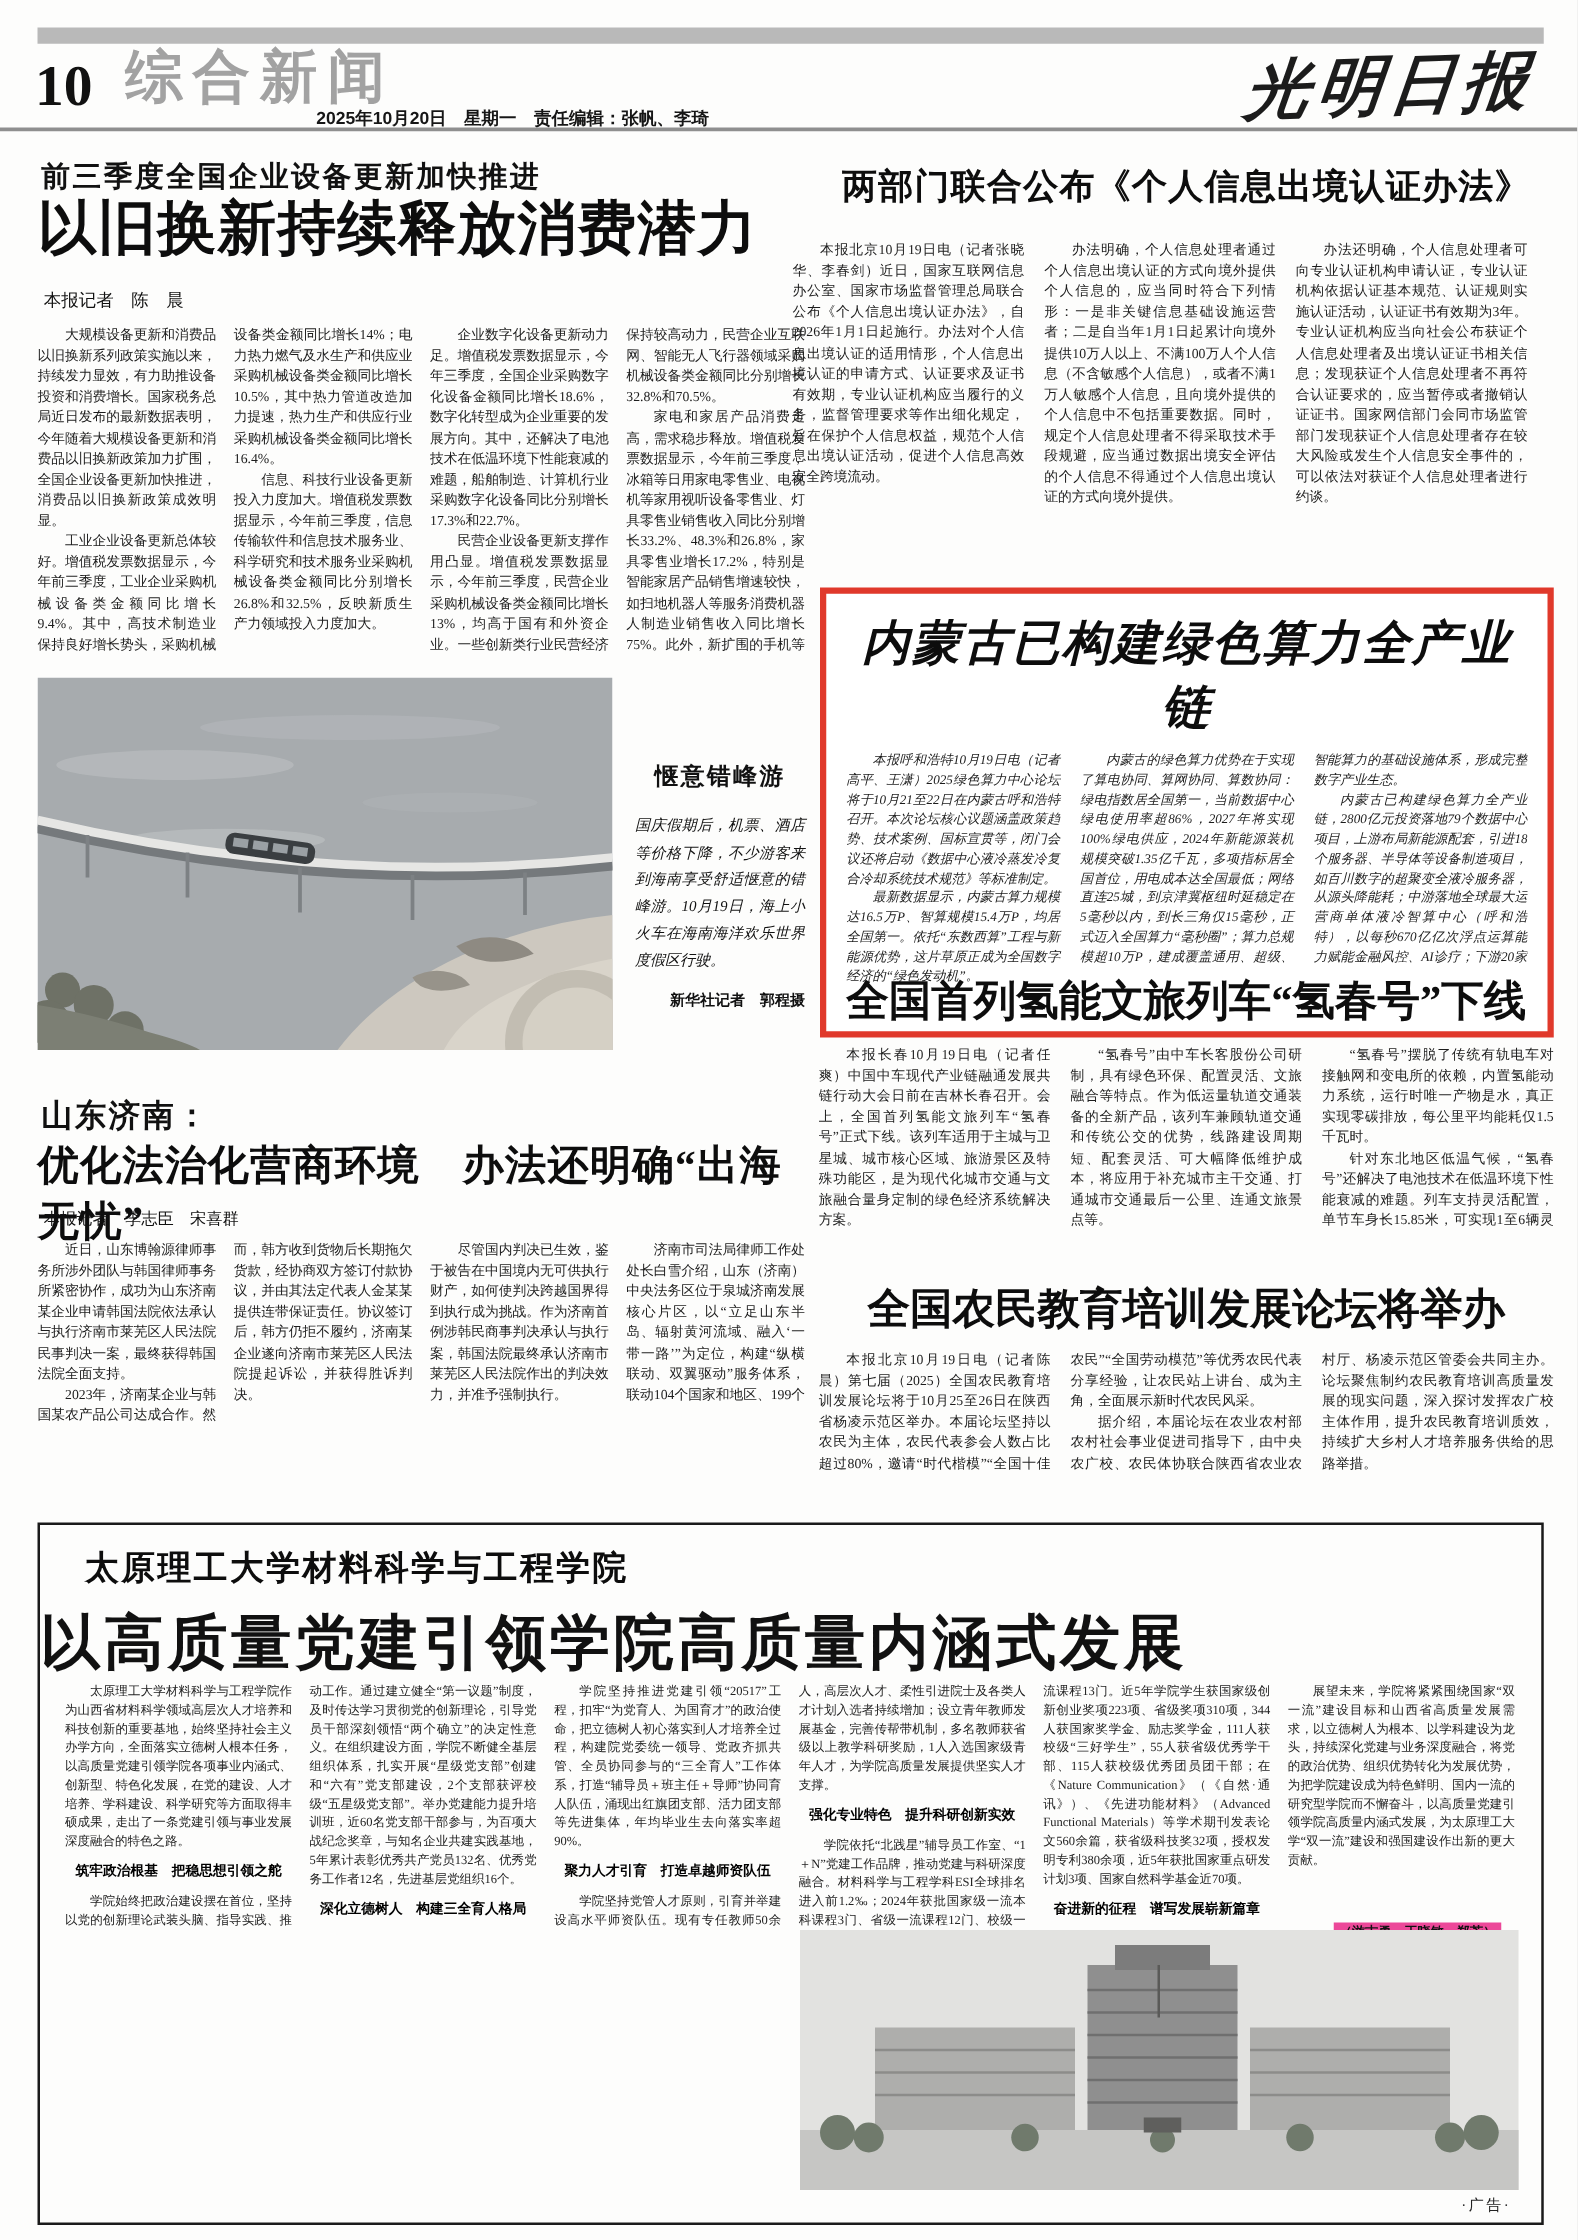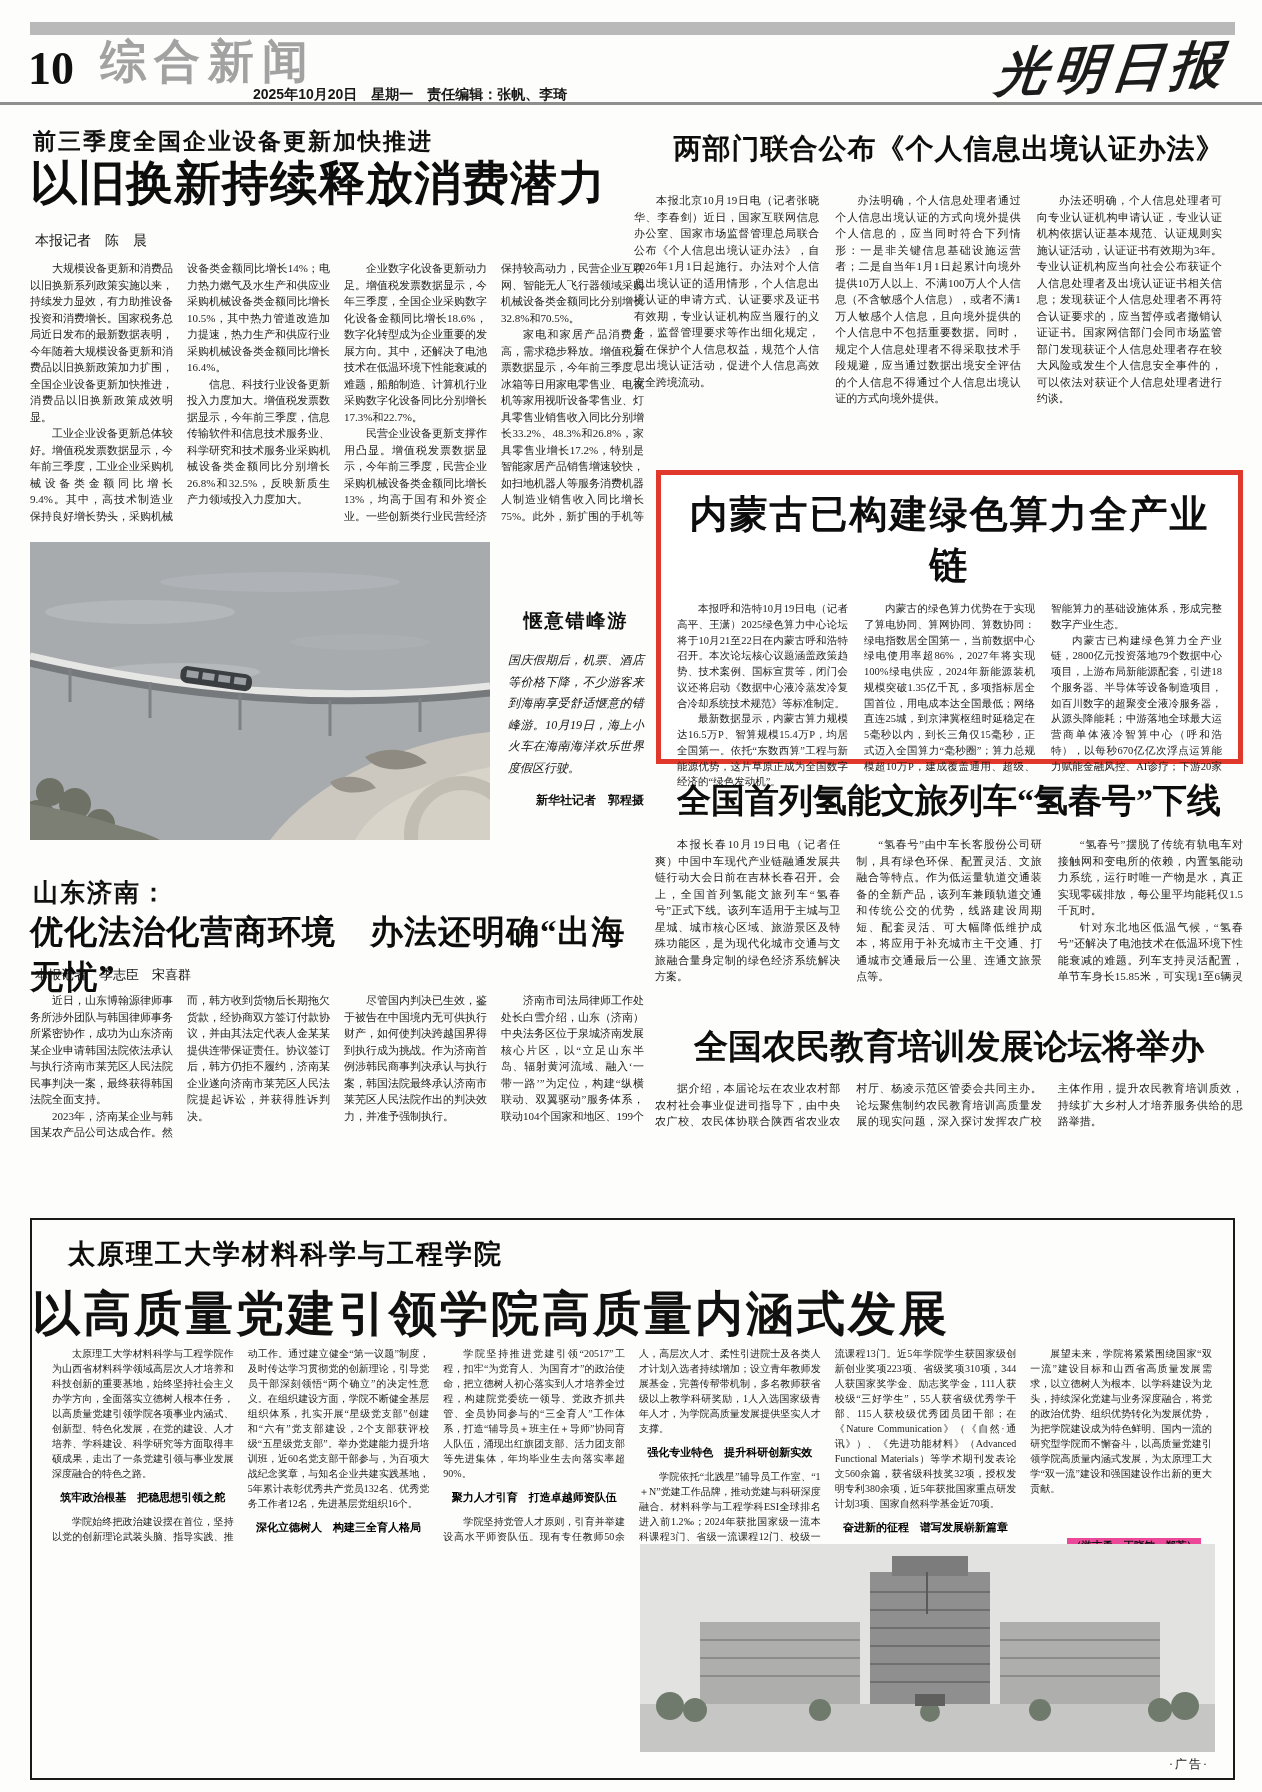--- a/index.html
+++ b/index.html
@@ -31,22 +31,22 @@
   .captionA .cap-text{font-size:12px;line-height:1.8;text-align:justify;font-style:italic;}
   .captionA .cap-credit{font-size:12px;font-weight:bold;text-align:right;margin-top:12px;}
   
   .sJ-kicker{position:absolute;left:33px;top:876px;font-size:25px;font-weight:bold;letter-spacing:2px;}
   .sJ-head{position:absolute;left:30px;top:910px;width:614px;font-size:33px;letter-spacing:1px;}
   .sJ-byline{position:absolute;left:35px;top:966px;font-size:13px;}
   .sJ-body{position:absolute;left:30px;top:992px;width:614px;height:150px;column-count:4;column-gap:14px;}
   
   .sP-head{position:absolute;left:655px;top:130px;width:588px;text-align:center;font-size:28px;letter-spacing:1px;}
   .sP-body{position:absolute;left:634px;top:192px;width:588px;height:272px;column-count:3;column-gap:16px;}
-  .redbox{position:absolute;left:656px;top:470px;width:587px;height:294px;border:5px solid #e0392b;
-          box-sizing:border-box;background:#fff;}
+  .redbox{position:absolute;left:656px;top:470px;width:587px;height:360px;border:5px solid #e0392b;
+          box-sizing:border-box;background:#fff;font-style:italic;}
   .sN-head{margin:14px 10px 10px;text-align:center;font-size:38px;letter-spacing:2px;}
   .sN-body{margin:2px 16px 0;height:198px;column-count:3;column-gap:16px;font-size:10.5px;}
   .sH-head{position:absolute;left:655px;top:778px;width:588px;text-align:center;font-size:34px;}
   .sH-body{position:absolute;left:655px;top:836px;width:588px;height:160px;column-count:3;column-gap:16px;}
   .sF-head{position:absolute;left:655px;top:1024px;width:588px;text-align:center;font-size:34px;}
   .sF-body{position:absolute;left:655px;top:1080px;width:588px;height:118px;column-count:3;column-gap:16px;}
   
   .adbox{position:absolute;left:30px;top:1218px;width:1205px;height:562px;border:2px solid #1a1a1a;
          box-sizing:border-box;background:#fdfdfc;}
   .ad-org{position:absolute;left:36px;top:16px;font-family:"Liberation Sans",sans-serif;font-weight:bold;
@@ -159,20 +159,21 @@
   <div class="sH-head headline">全国首列氢能文旅列车“氢春号”下线</div>
   <div class="sH-body body-text">
       <p>本报长春10月19日电（记者任爽）中国中车现代产业链融通发展共链行动大会日前在吉林长春召开。会上，全国首列氢能文旅列车“氢春号”正式下线。该列车适用于主城与卫星城、城市核心区域、旅游景区及特殊功能区，是为现代化城市交通与文旅融合量身定制的绿色经济系统解决方案。</p>
       <p>“氢春号”由中车长客股份公司研制，具有绿色环保、配置灵活、文旅融合等特点。作为低运量轨道交通装备的全新产品，该列车兼顾轨道交通和传统公交的优势，线路建设周期短、配套灵活、可大幅降低维护成本，将应用于补充城市主干交通、打通城市交通最后一公里、连通文旅景点等。</p>
       <p>“氢春号”摆脱了传统有轨电车对接触网和变电所的依赖，内置氢能动力系统，运行时唯一产物是水，真正实现零碳排放，每公里平均能耗仅1.5千瓦时。</p>
       <p>针对东北地区低温气候，“氢春号”还解决了电池技术在低温环境下性能衰减的难题。列车支持灵活配置，单节车身长15.85米，可实现1至6辆灵活编组，既方便市民通勤商圈，也能为游客提供沉浸式体验。</p>
     </div>
 
   <div class="sF-head headline">全国农民教育培训发展论坛将举办</div>
   <div class="sF-body body-text">
+      <p>本报北京10月19日电（记者陈晨）第七届（2025）全国农民教育培训发展论坛将于10月25至26日在陕西省杨凌示范区举办。本届论坛坚持以农民为主体，农民代表参会人数占比超过80%，邀请“时代楷模”“全国十佳农民”“全国劳动模范”等优秀农民代表分享经验，让农民站上讲台、成为主角，全面展示新时代农民风采。</p>
       <p>据介绍，本届论坛在农业农村部农村社会事业促进司指导下，由中央农广校、农民体协联合陕西省农业农村厅、杨凌示范区管委会共同主办。论坛聚焦制约农民教育培训高质量发展的现实问题，深入探讨发挥农广校主体作用，提升农民教育培训质效，持续扩大乡村人才培养服务供给的思路举措。</p>
     </div>
 
   <div class="adbox">
     <div class="ad-org">太原理工大学材料科学与工程学院</div>
     <div class="ad-head">以高质量党建引领学院高质量内涵式发展</div>
     <div class="ad-body">
         <p>太原理工大学材料科学与工程学院作为山西省材料科学领域高层次人才培养和科技创新的重要基地，始终坚持社会主义办学方向，全面落实立德树人根本任务，以高质量党建引领学院各项事业内涵式、创新型、特色化发展，在党的建设、人才培养、学科建设、科学研究等方面取得丰硕成果，走出了一条党建引领与事业发展深度融合的特色之路。</p>
         <h5>筑牢政治根基　把稳思想引领之舵</h5>
         <p>学院始终把政治建设摆在首位，坚持以党的创新理论武装头脑、指导实践、推动工作。通过建立健全“第一议题”制度，及时传达学习贯彻党的创新理论，引导党员干部深刻领悟“两个确立”的决定性意义。在组织建设方面，学院不断健全基层组织体系，扎实开展“星级党支部”创建和“六有”党支部建设，2个支部获评校级“五星级党支部”。举办党建能力提升培训班，近60名党支部干部参与，为百项大战纪念奖章，与知名企业共建实践基地，5年累计表彰优秀共产党员132名、优秀党务工作者12名，先进基层党组织16个。</p>

